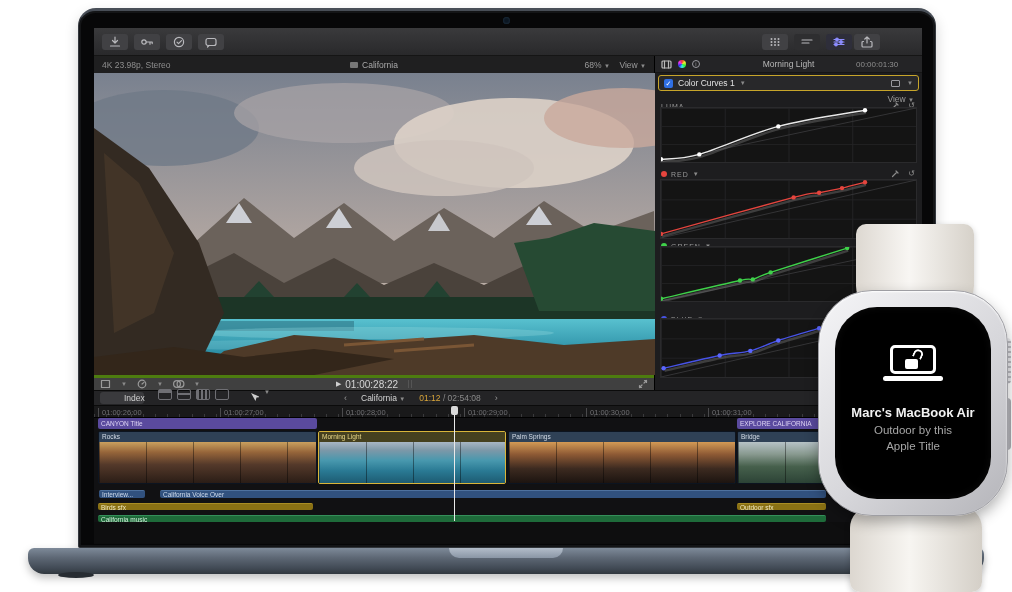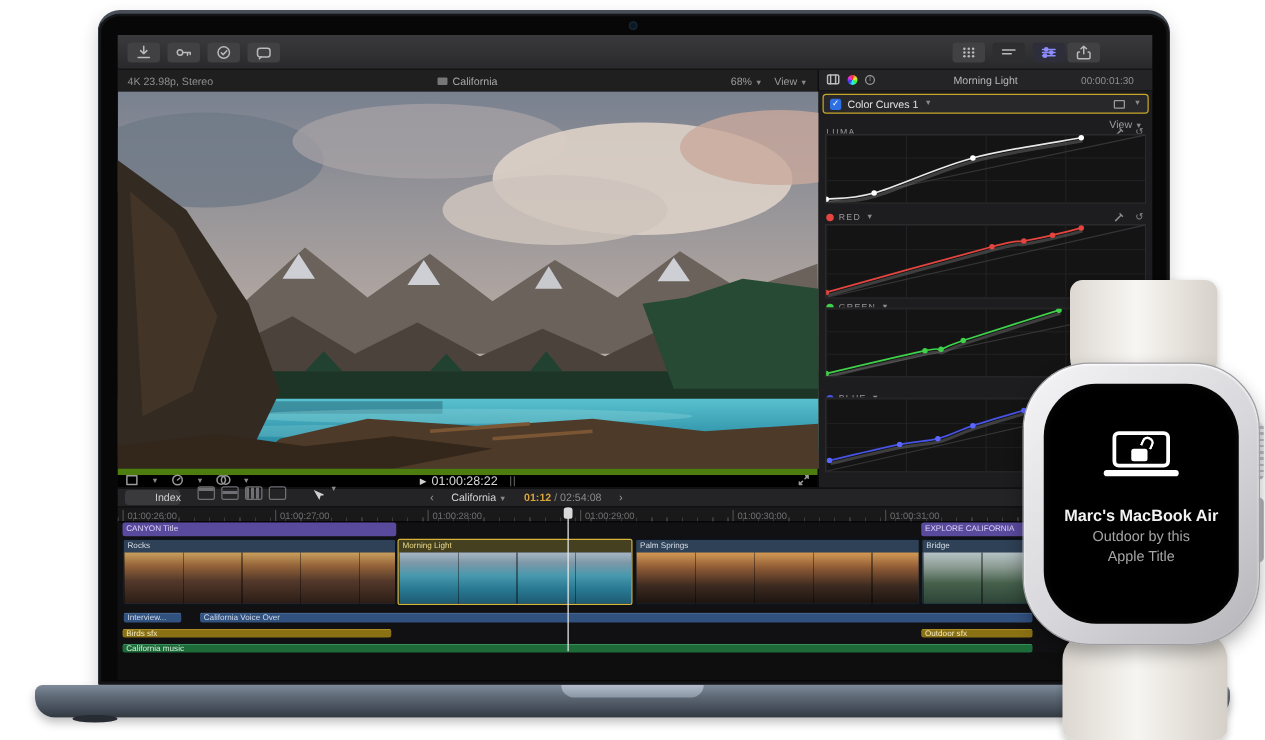--- a/index.html
+++ b/index.html
@@ -47,39 +47,39 @@
   .vh-center { flex:1; text-align:center; color:#a9a9a9; display:flex; align-items:center;
                justify-content:center; gap:4px; }
   .vh-right { width:160px; text-align:right; color:#9a9a9a; }
   .chev { font-size:6px; color:#8a8a8a; }
   .proj-icon { display:inline-block; width:8px; height:6px; background:#777;
                border-radius:1px; }
   .viewer-video { position:absolute; top:17px; left:0; width:561px; height:302px;
                   overflow:hidden; background:#0a0a0a; }
   .viewer-video svg { display:block; }
   .viewer-controls { position:absolute; bottom:0; left:0; right:0; height:15px;
-                     background:#000000; border-top:5px solid #4d7c0f; display:flex;
+                     background:#404040; border-top:3px solid #4d7c0f; display:flex;
                      align-items:center; padding:0 6px; color:#9a9a9a; }
   .vc-left { display:flex; gap:9px; align-items:center; width:160px; }
   .vc-center { flex:1; display:flex; align-items:center; justify-content:center; gap:4px;
                color:#d6d6d6; font-size:10px; }
   .vc-right { width:160px; display:flex; justify-content:flex-end; }
   .play-tri { color:#cfcfcf; font-size:7px; }
   .pause-bars { display:flex; gap:2px; margin-left:6px; }
   .pause-bars i { display:block; width:1px; height:8px; background:#555; }
 
   
   .inspector { position:absolute; left:561px; top:28px; width:267px; height:334px;
                background:#1d1d1f; }
   .insp-header { position:absolute; top:0; left:0; right:0; height:17px; display:flex;
                  align-items:center; padding:0 6px; background:#242426;
                  border-bottom:1px solid #161616; }
   .ih-icons { display:flex; gap:6px; align-items:center; width:60px; }
   .ih-title { flex:1; text-align:center; font-size:8.5px; color:#b8b8b8; }
-  .ih-time { width:60px; text-align:center; font-size:8px; color:#8f8f8f; }
+  .ih-time { width:60px; text-align:left; font-size:8px; color:#8f8f8f; }
   .color-dot { width:8px; height:8px; border-radius:50%;
                background:conic-gradient(#e33,#ee3,#3e3,#3ee,#33e,#e3e,#e33); }
   .info-ic { width:8px; height:8px; border:1px solid #9a9aa0; border-radius:50%;
              font-size:6px; color:#9a9aa0; text-align:center; line-height:7px; }
   .correction-row { position:absolute; top:19px; left:3px; right:3px; height:16px;
                     border:1px solid #c7a52a; border-radius:3px; background:#28282a;
                     display:flex; align-items:center; gap:5px; padding:0 5px; }
   .cr-check { width:9px; height:9px; background:#2f6fe4; border-radius:2px; color:#fff;
               font-size:7px; line-height:9px; text-align:center; }
   .cr-label { font-size:8.5px; color:#e2e2e2; }
@@ -107,21 +107,21 @@
                line-height:12px;padding-left:24px; }
   .tl-icons { display:flex; gap:5px; margin-left:14px; color:#8f8f94; }
   .tl-ic { width:14px; height:11px; border:1px solid #6f6f74; border-radius:2px; }
   .tl-ic.b1 { background:linear-gradient(#6f6f74 3px,transparent 3px); }
   .tl-ic.b2 { background:linear-gradient(transparent 3px,#6f6f74 3px,#6f6f74 5px,transparent 5px); }
   .tl-ic.b3 { background:repeating-linear-gradient(90deg,#6f6f74 0 2px,transparent 2px 4px); }
   .tl-nav { position:absolute; left:250px; display:flex; align-items:center; gap:14px;
             font-size:8.5px; }
   .tl-nav .arrow { color:#9a9a9a; font-size:9px; }
   .tl-proj { color:#d5d5d5; }
-  .tl-time-cur { color:#d9a53a;font-weight:bold; }
+  .tl-time-cur { color:#d9a53a; }
   .tl-time-tot { color:#8a8a8a; }
   .ruler { position:absolute; left:0; top:378px; width:828px; height:12px; background:#19191a;
            border-bottom:1px solid #000; overflow:hidden;
            background-image:repeating-linear-gradient(90deg,#3a3a3c 0 1px,transparent 1px 12.2px);
            background-size:100% 4px; background-position:0 8px; background-repeat:no-repeat; }
   .ruler-label { position:absolute; top:2px; font-size:7.5px; color:#6f6f72;
                  border-left:1px solid #4a4a4c; padding-left:3px; line-height:9px;
                  white-space:nowrap; }
   .tracks { position:absolute; left:0; top:390px; width:828px; height:104px;
             background:#111113; }

